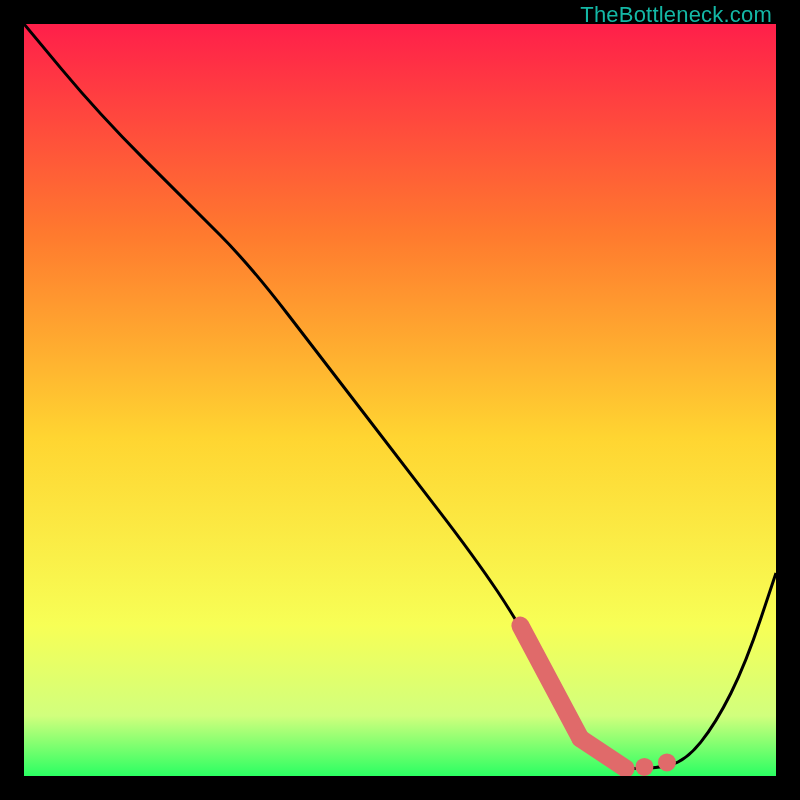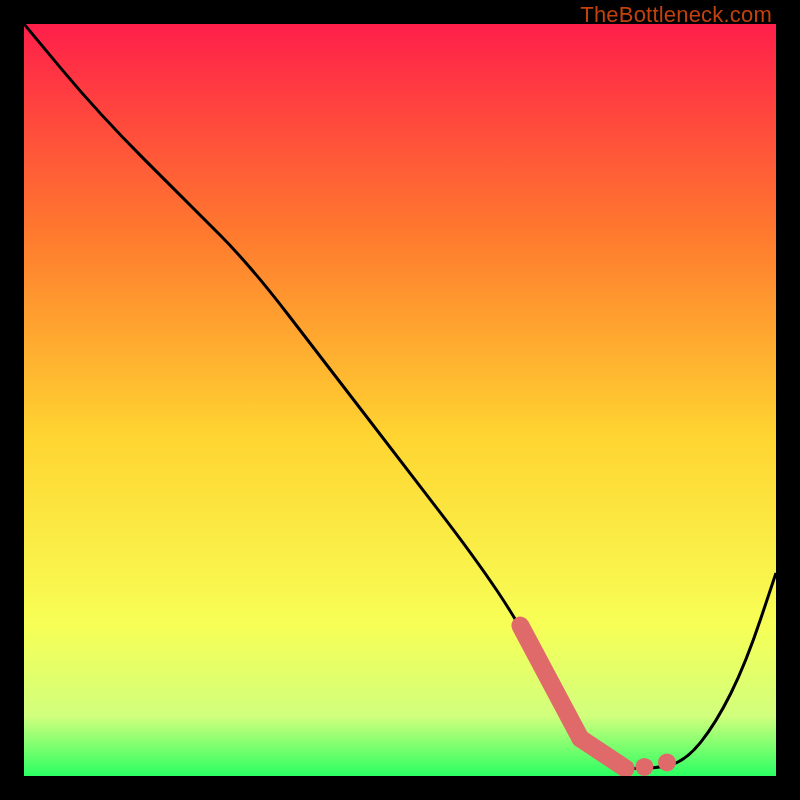--- a/index.html
+++ b/index.html
@@ -23,21 +23,21 @@
     position: absolute;
     left: 0;
     top: 0;
     width: 752px;
     height: 752px;
   }
   .watermark {
     position: absolute;
     top: 2px;
     right: 28px;
-    color: #c2410c;
+    color: #14b8a6;
     font-size: 22px;
     letter-spacing: 0.2px;
     font-weight: 400;
   }
   svg { display: block; }
 </style>
 </head>
 <body>
 
 <div class="watermark">TheBottleneck.com</div>

